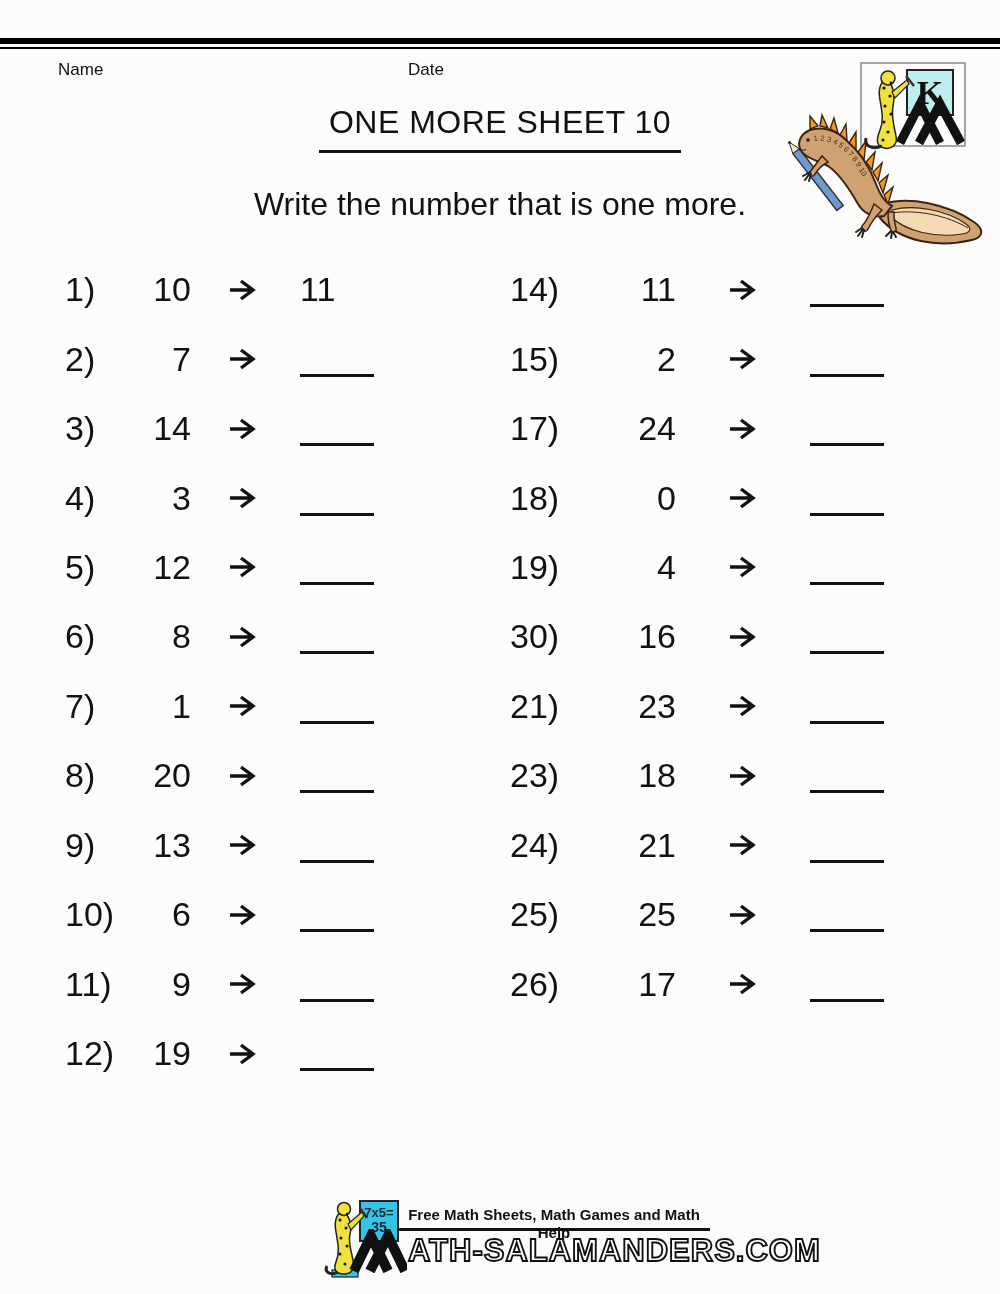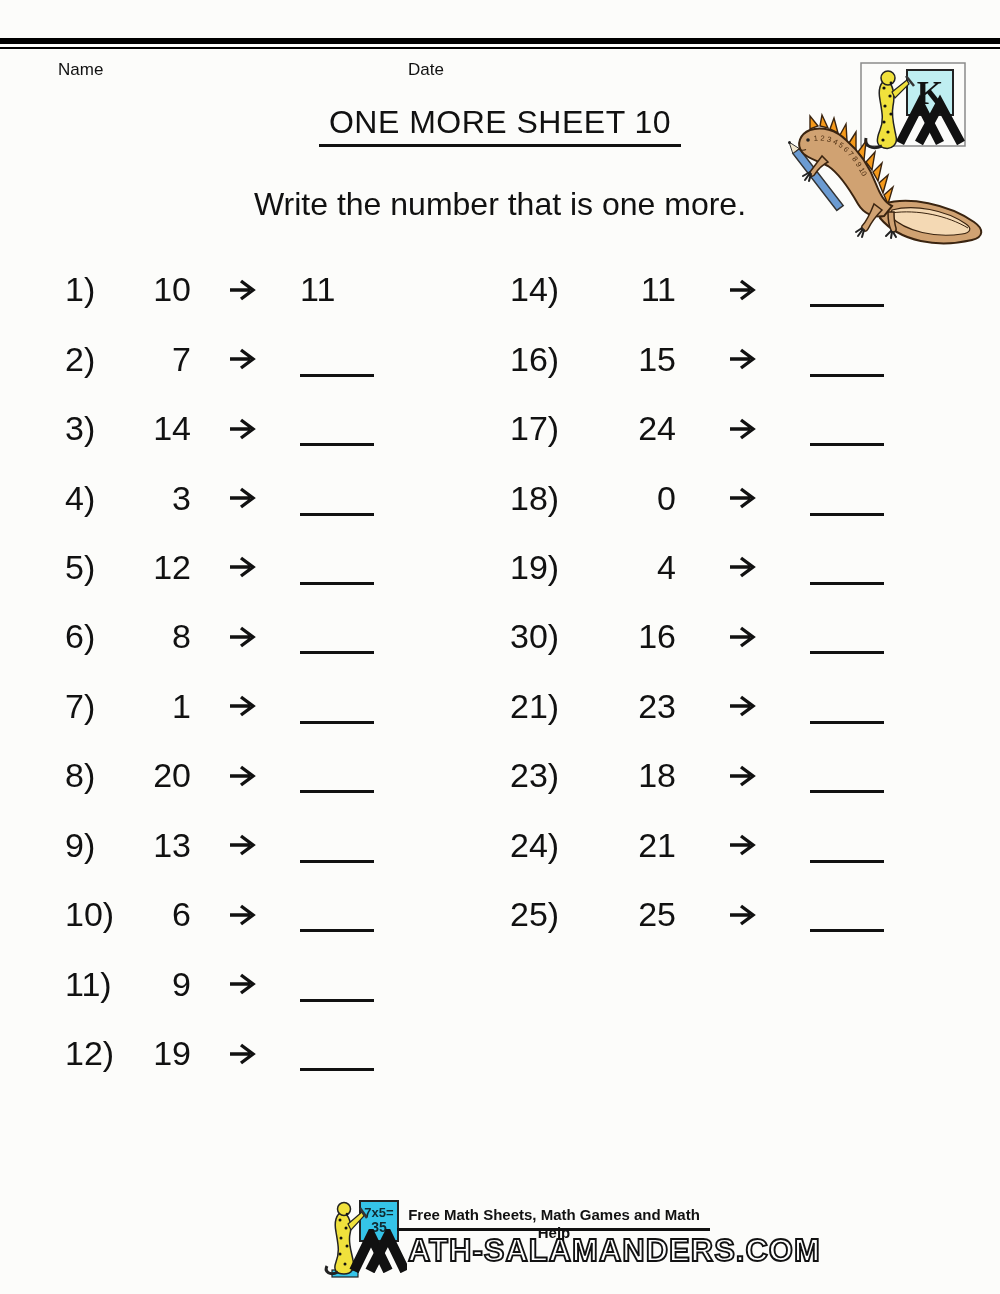--- a/index.html
+++ b/index.html
@@ -7,21 +7,21 @@
     width:1000px;height:1294px;position:relative;overflow:hidden;
     background:#fcfcfa;color:#111;
     font-family:"Liberation Sans",sans-serif;
   }
   .topbar{position:absolute;left:0;top:38px;width:1000px;height:6px;background:#000;}
   .topline{position:absolute;left:0;top:47px;width:1000px;height:2px;background:#000;}
   .name-label{position:absolute;left:58px;top:60px;font-size:17px;}
   .date-label{position:absolute;left:408px;top:60px;font-size:17px;}
   .title-wrap{position:absolute;left:0;top:103px;width:1000px;text-align:center;}
   .title{display:inline-block;font-size:32px;line-height:38px;letter-spacing:.5px;
-         border-bottom:3px solid #111;padding:0 10px 3px;}
+         border-bottom:3px solid #111;padding:0 10px 9px;}
   .instruction-wrap{position:absolute;left:0;top:170px;width:1000px;text-align:center;
          font-size:32px;line-height:40px;margin-top:14px;}
   .header-art{position:absolute;left:788px;top:56px;}
   .col{position:absolute;top:255px;}
   .col.left{left:65px;}
   .col.right{left:510px;}
   .row{display:flex;align-items:center;height:69.45px;}
   .cell-num{font-size:34px;width:56px;flex:none;}
   .cell-val{font-size:34px;text-align:right;flex:none;}
   .left .cell-val{width:70px;}
@@ -330,34 +330,34 @@
       <svg width="30" height="26" viewBox="0 0 30 26">
         <path d="M3 13 H23 M14 4 L26 13 L14 22" fill="none" stroke="#111" stroke-width="3.4"></path>
       </svg>
     </span>
     <span class="cell-ans">
 
       <span class="answer-blank"></span>
     </span>
   </div>
 
-
-  <div class="row">
-    <span class="cell-num">16)</span>
-    <span class="cell-val">15</span>
-    <span class="cell-arrow">
-      <svg width="30" height="26" viewBox="0 0 30 26">
-        <path d="M3 13 H23 M14 4 L26 13 L14 22" fill="none" stroke="#111" stroke-width="3.4"></path>
-      </svg>
-    </span>
-    <span class="cell-ans">
-
-      <span class="answer-blank"></span>
-    </span>
-  </div>
+  <div class="row">
+    <span class="cell-num">15)</span>
+    <span class="cell-val">2</span>
+    <span class="cell-arrow">
+      <svg width="30" height="26" viewBox="0 0 30 26">
+        <path d="M3 13 H23 M14 4 L26 13 L14 22" fill="none" stroke="#111" stroke-width="3.4"></path>
+      </svg>
+    </span>
+    <span class="cell-ans">
+
+      <span class="answer-blank"></span>
+    </span>
+  </div>
+
 
   <div class="row">
     <span class="cell-num">17)</span>
     <span class="cell-val">24</span>
     <span class="cell-arrow">
       <svg width="30" height="26" viewBox="0 0 30 26">
         <path d="M3 13 H23 M14 4 L26 13 L14 22" fill="none" stroke="#111" stroke-width="3.4"></path>
       </svg>
     </span>
     <span class="cell-ans">
@@ -458,20 +458,33 @@
       <svg width="30" height="26" viewBox="0 0 30 26">
         <path d="M3 13 H23 M14 4 L26 13 L14 22" fill="none" stroke="#111" stroke-width="3.4"></path>
       </svg>
     </span>
     <span class="cell-ans">
 
       <span class="answer-blank"></span>
     </span>
   </div>
 
+  <div class="row">
+    <span class="cell-num">26)</span>
+    <span class="cell-val">17</span>
+    <span class="cell-arrow">
+      <svg width="30" height="26" viewBox="0 0 30 26">
+        <path d="M3 13 H23 M14 4 L26 13 L14 22" fill="none" stroke="#111" stroke-width="3.4"></path>
+      </svg>
+    </span>
+    <span class="cell-ans">
+
+      <span class="answer-blank"></span>
+    </span>
+  </div>
 </div>
 
 <svg class="footer-art" width="82" height="86" viewBox="0 0 82 86">
   <g>
     <rect x="40" y="5" width="38" height="40" fill="#35c4e8" stroke="#222" stroke-width="2"></rect>
     <text x="59" y="21" text-anchor="middle" font-size="13" font-weight="bold" fill="#102a30" font-family="Liberation Sans, sans-serif">7x5=</text>
     <text x="59" y="36" text-anchor="middle" font-size="14" font-weight="bold" fill="#102a30" font-family="Liberation Sans, sans-serif">35</text>
   </g>
   <g>
     <rect x="12" y="74" width="26" height="7" fill="#35c4e8" stroke="#222" stroke-width="1.2"></rect>

